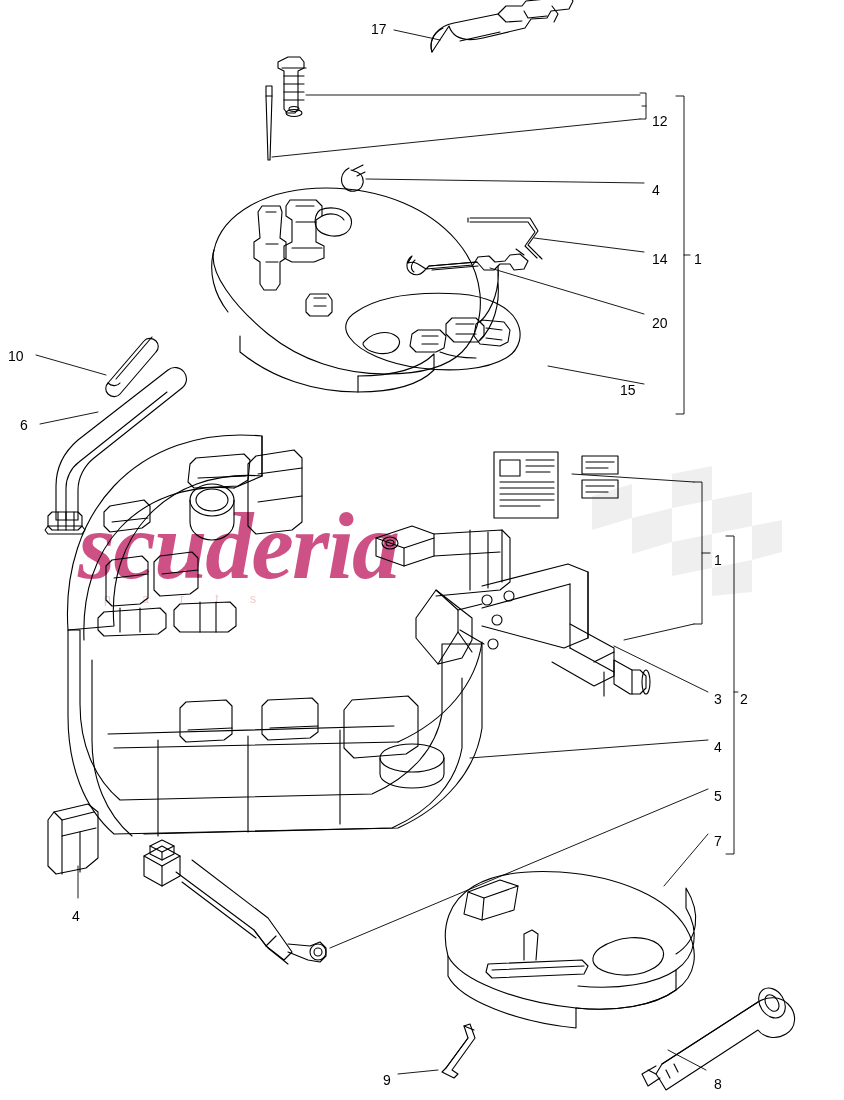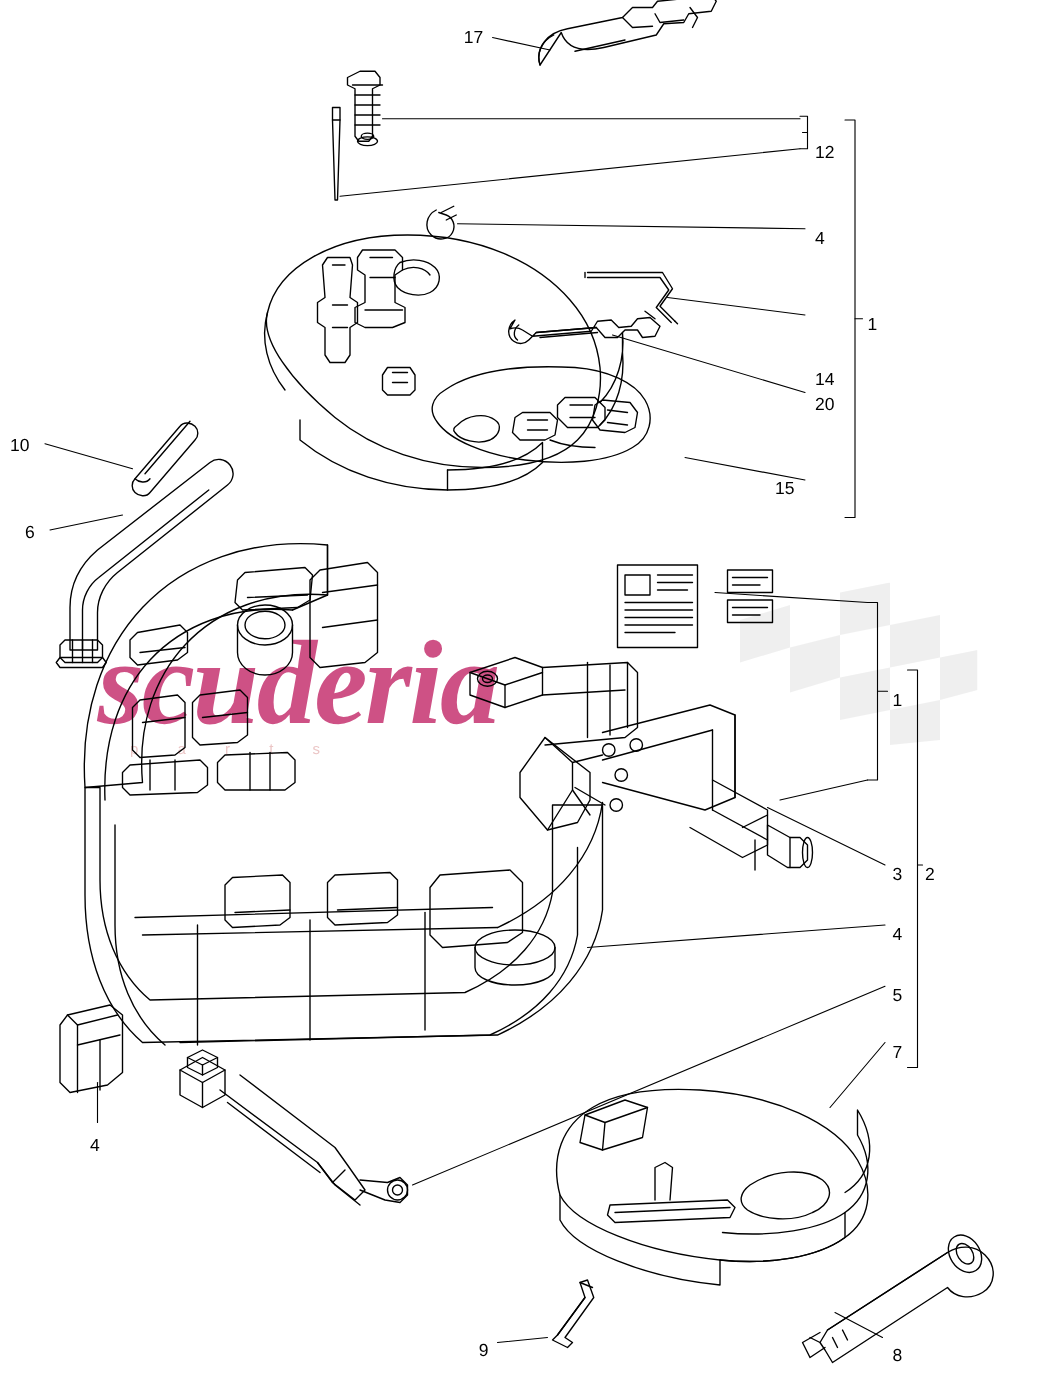--- a/index.html
+++ b/index.html
@@ -385,21 +385,21 @@
         <path d="M398 1074 l40,-4"></path>
 
         <path d="M706 1070 l-38,-20"></path>
       </g>
     </g>
   </svg>
 
   <div class="callout" style="left:371px; top:22px;">17</div>
   <div class="callout" style="left:652px; top:114px;">12</div>
   <div class="callout" style="left:652px; top:183px;">4</div>
-  <div class="callout" style="left:652px; top:252px;margin-top:44px;">14</div>
+  <div class="callout" style="left:652px; top:252px;">14</div>
   <div class="callout" style="left:694px; top:252px;">1</div>
   <div class="callout" style="left:652px; top:316px;">20</div>
   <div class="callout" style="left:620px; top:383px;">15</div>
   <div class="callout" style="left:8px; top:349px;">10</div>
   <div class="callout" style="left:20px; top:418px;">6</div>
   <div class="callout" style="left:714px; top:553px;">1</div>
   <div class="callout" style="left:714px; top:692px;">3</div>
   <div class="callout" style="left:740px; top:692px;">2</div>
   <div class="callout" style="left:714px; top:740px;">4</div>
   <div class="callout" style="left:714px; top:789px;">5</div>

